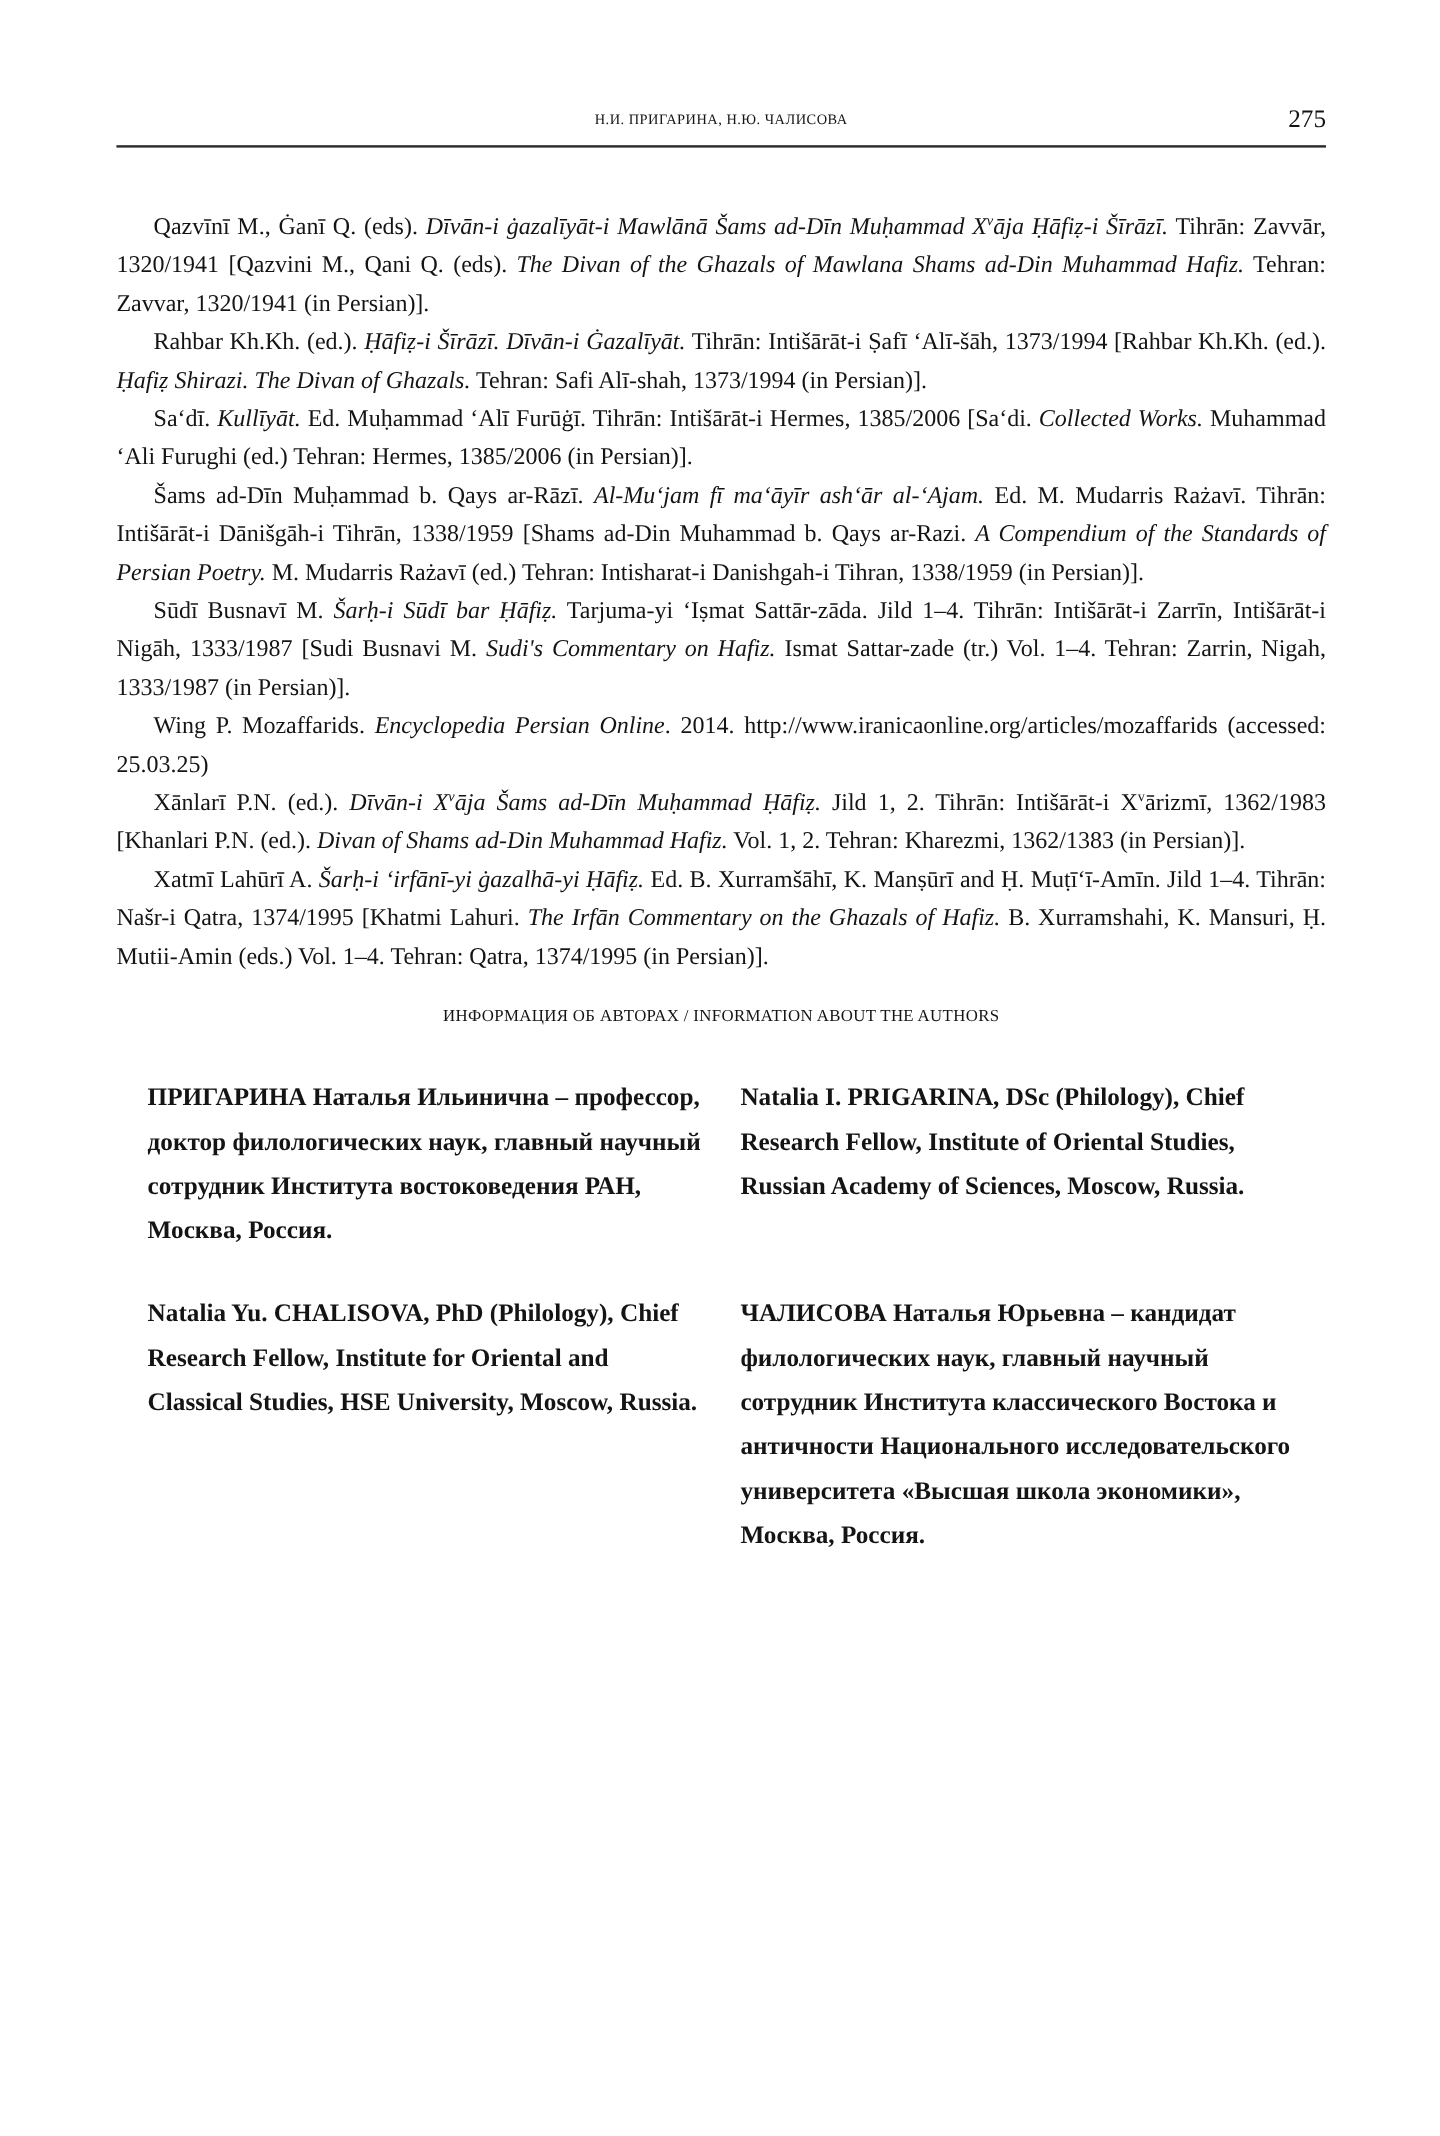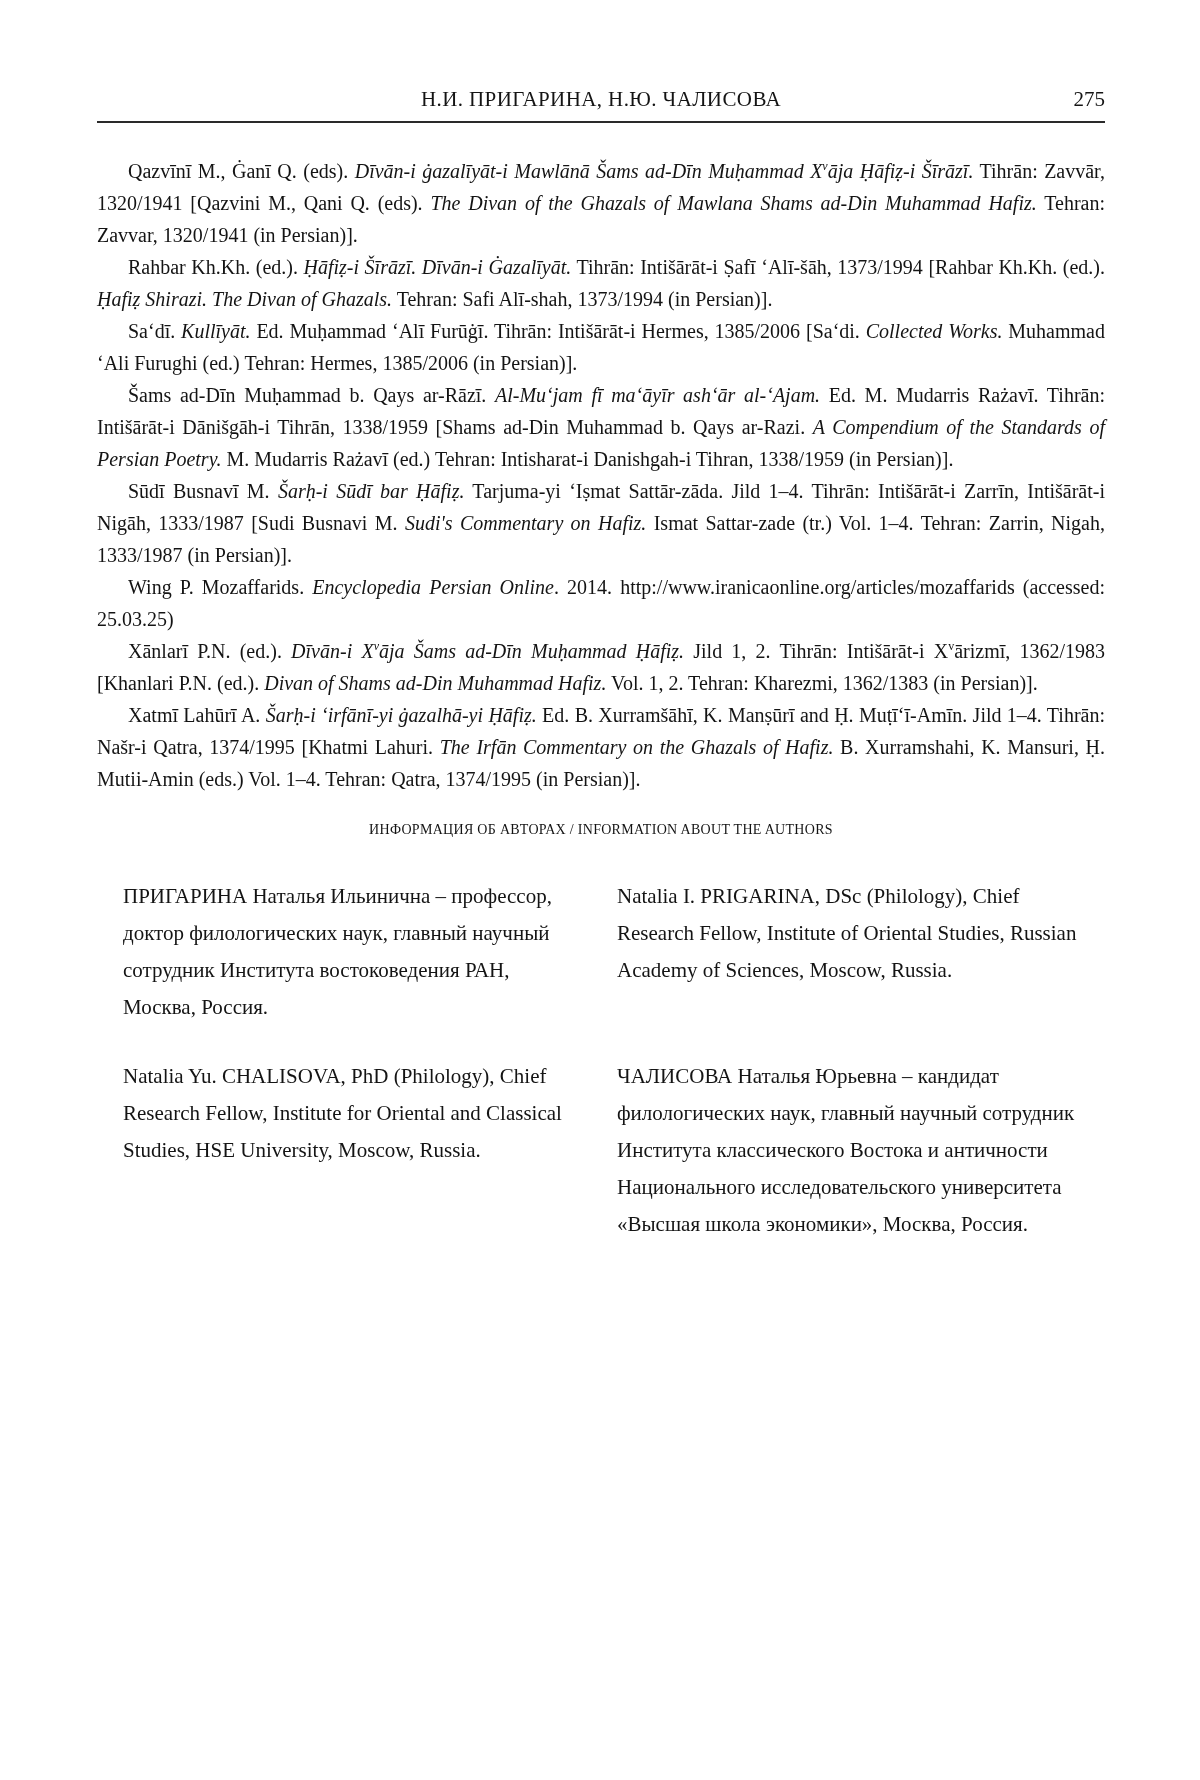--- a/index.html
+++ b/index.html
@@ -11,34 +11,34 @@
     position:relative;
     overflow:hidden;
   }
   .page {
     width:1200px; height:1780px;
     padding:86px 95px 0 97px;
   }
   .running-head { position:relative; height:26px; }
   .rh-title {
     text-align:center;
-    font-size:21px;
+    font-size:12px;
     letter-spacing:0.4px;
     line-height:26px;
   }
   .rh-page {
     position:absolute; right:0; top:0;
     font-size:21px; line-height:26px;margin-left:24px;
   }
   .rule {
     margin-top:9px;
     border-bottom:2.5px solid #2a2a2a;
   }
   .bibliography {
-    margin-top:32px;
+    margin-top:50px;
     font-size:20px;
     line-height:32px;
     text-align:justify;
   }
   .bib-entry { text-indent:31px; }
   .bib-entry .it { font-style:italic; }
   .bib-entry sup {
     font-size:12px;
     line-height:0;
     vertical-align:super;
@@ -54,20 +54,21 @@
   .authors {
     margin-top:34px;
     padding-left:26px;
     display:grid;
     grid-template-columns:464px 1fr;
     column-gap:30px;
     row-gap:32px;
     font-size:21px;
     line-height:37px;
     text-align:left;
+    font-weight:bold;
   }
   .author-cell { max-width:470px; }
 </style>
 </head>
 <body>
 
 <div class="page">
 
   <header class="running-head">
     <div class="rh-title">Н.И. ПРИГАРИНА, Н.Ю. ЧАЛИСОВА</div>

